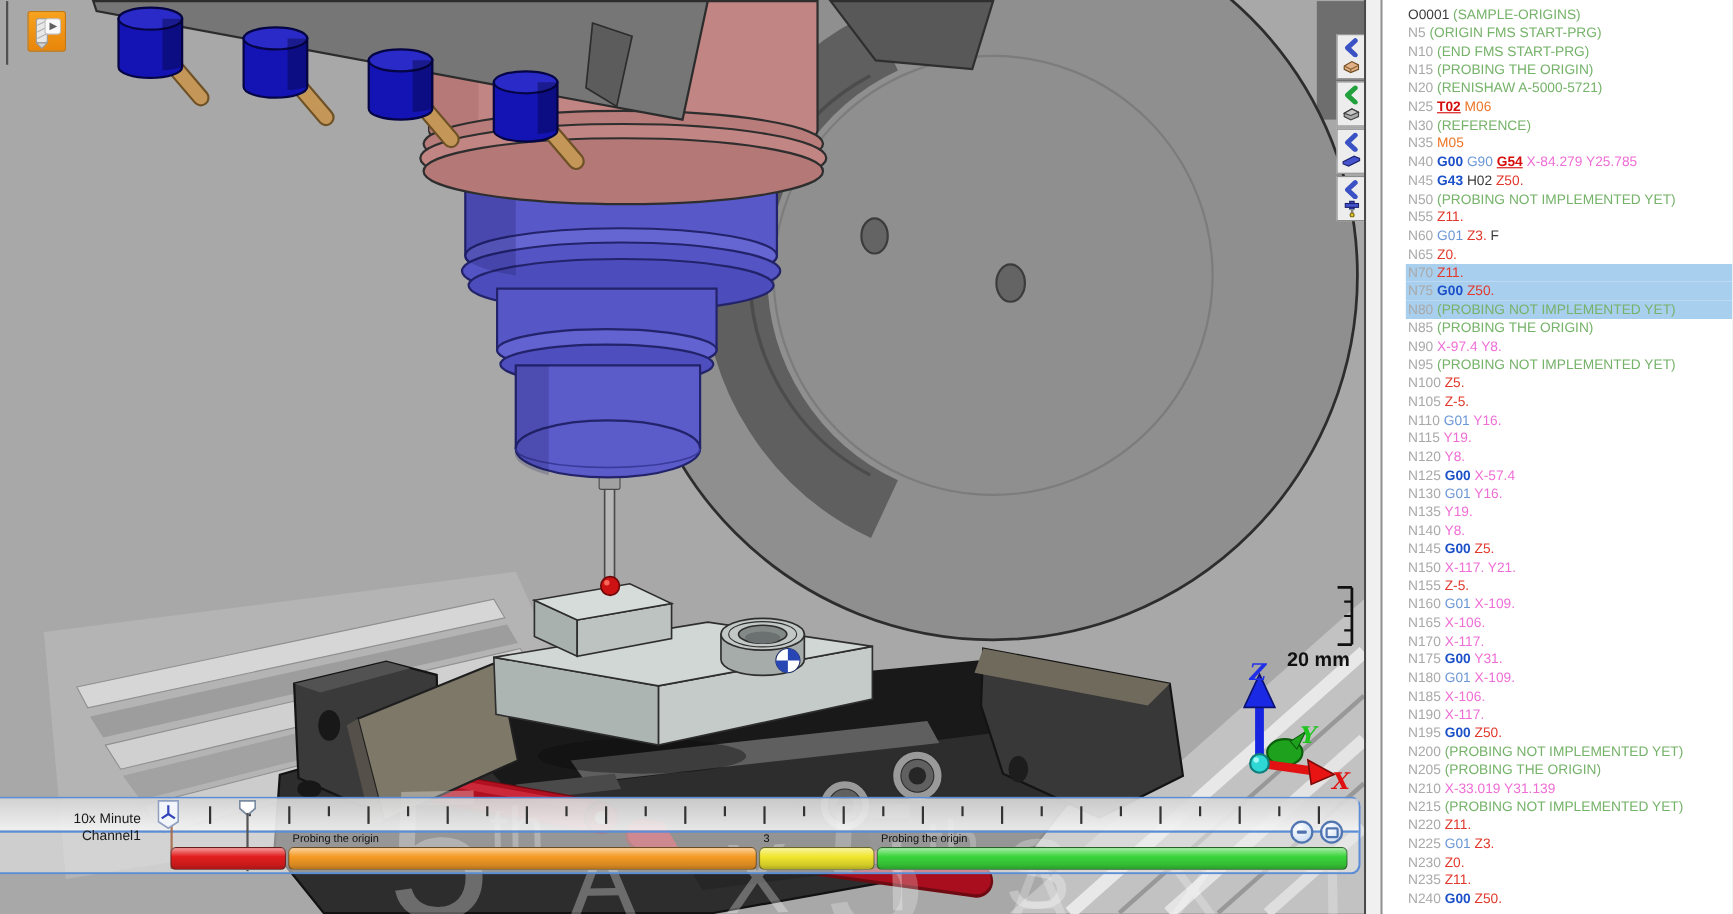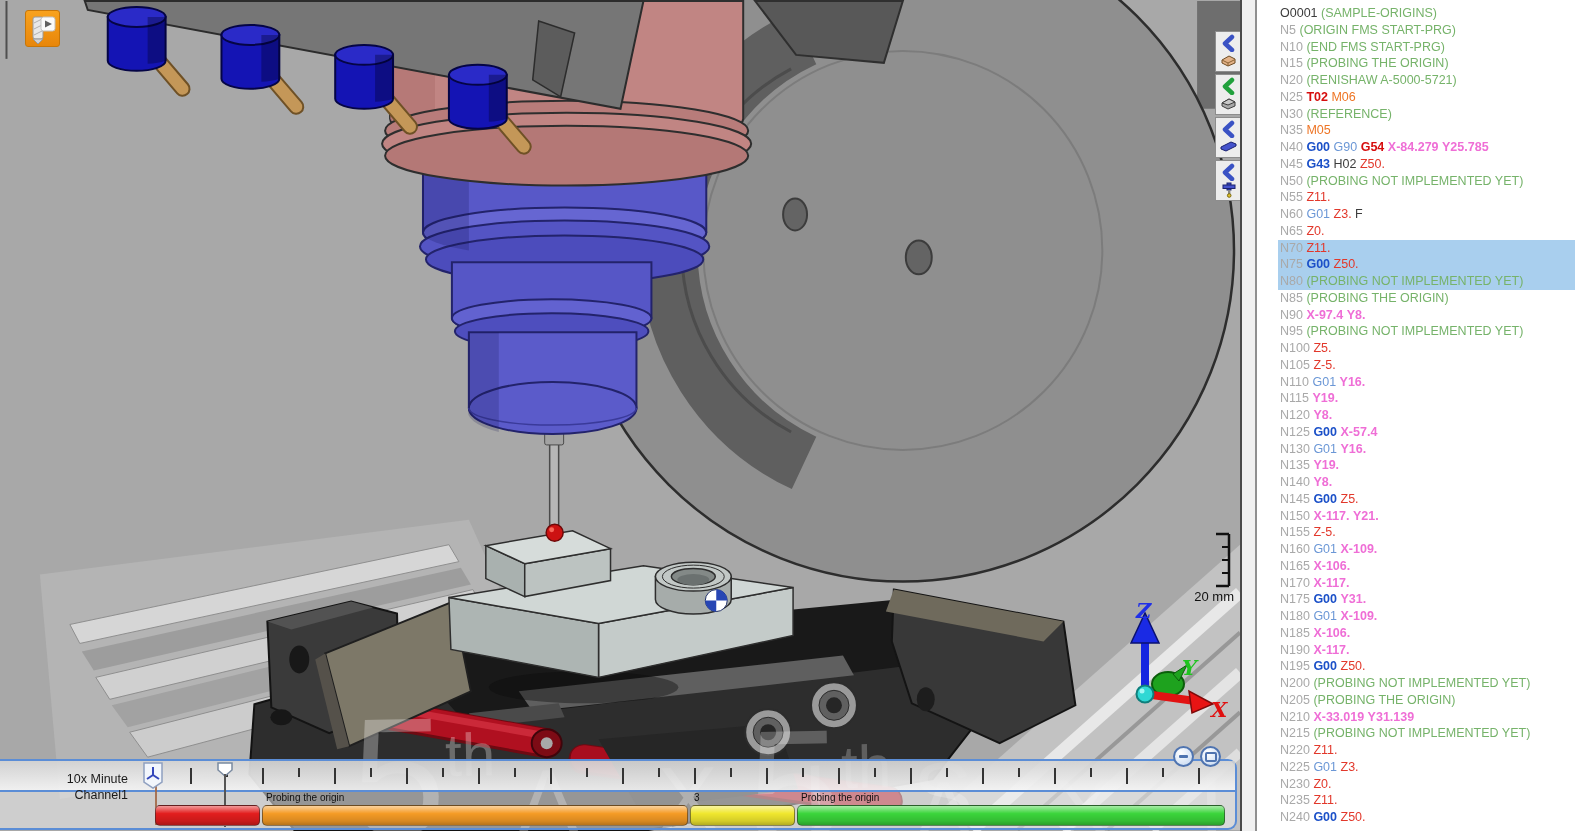--- a/index.html
+++ b/index.html
@@ -22,30 +22,30 @@
             background:linear-gradient(180deg,#f8a21e,#e8860a);border:1px solid #c87607;
             border-radius:3px;cursor:pointer;}
   
   .side-toolbar{position:absolute;left:1215px;top:31px;width:27px;z-index:12;}
   .tb-group{width:25px;height:39px;margin-bottom:2px;background:#ededed;
             border:1px solid #8d8d8d;display:flex;flex-direction:column;
             align-items:center;justify-content:center;cursor:pointer;}
   
   .scale-svg{position:absolute;left:1211px;top:531px;z-index:6;}
   .scale-label{position:absolute;left:1170px;top:589px;width:64px;z-index:6;
-               text-align:right;font-size:13px;font-weight:normal;color:#111;}
+               font-size:18px;font-weight:bold;color:#111;}
   
   .axis-svg{position:absolute;left:1095px;top:597px;z-index:6;}
   .ax{position:absolute;z-index:7;font-family:"DejaVu Serif",serif;
       font-style:italic;font-weight:bold;font-size:21px;}
   .axz{left:1136px;top:598px;color:#2030e8;}
   .axy{left:1182px;top:655px;color:#1fc41f;}
   .axx{left:1211px;top:697px;color:#e01010;}
   
-  .timeline{position:absolute;left:0;top:759px;width:1237px;height:71px;z-index:10;
+  .timeline{position:absolute;left:0;top:724px;width:1237px;height:71px;z-index:10;
             box-sizing:border-box;border:2px solid var(--c-accent_blue);border-left:none;
             border-radius:0 9px 9px 0;background:rgba(236,236,236,0.55);}
   .tl-ruler{position:absolute;left:0;top:0;width:100%;height:29px;
             border-bottom:2px solid var(--c-accent_blue);
             background:linear-gradient(180deg,rgba(210,210,210,.85),rgba(246,246,246,.85));}
   .tick{position:absolute;top:7px;width:1.5px;background:#333;}
   .tick{height:16px;} .tick.short{height:9px;}
   .tl-origin-line{position:absolute;left:155px;top:2px;width:2px;height:62px;
                   background:rgba(160,100,65,.85);}
   .tl-flag{position:absolute;left:143px;top:1px;cursor:pointer;}
@@ -71,23 +71,23 @@
   .gutter{position:absolute;left:1242px;top:0;width:13px;height:831px;background:#f0f0f0;
           border-right:2px solid #8f8f8f;cursor:col-resize;}
   .code-panel{position:absolute;left:1257px;top:0;width:318px;height:831px;background:#fff;
               padding-top:5px;box-sizing:border-box;font-size:12.5px;overflow:hidden;cursor:text;}
   .code-line{height:16.75px;line-height:16.75px;white-space:nowrap;margin-left:21px;padding-left:2px;}
   .code-line.hl{background:var(--c-hl);}
   .tok-ln{color:var(--c-ln);}
   .tok-c{color:var(--c-comment);}
   .tok-gb{color:var(--c-gcode_bold);font-weight:bold;}
   .tok-g{color:var(--c-gcode);}
-  .tok-rb{color:var(--c-mcode_red);font-weight:bold;}
+  .tok-rb{color:var(--c-mcode_red);font-weight:bold;text-decoration:underline;}
   .tok-o{color:var(--c-mcode_orange);}
-  .tok-xy{color:var(--c-coord_xy);font-weight:bold;}
+  .tok-xy{color:var(--c-coord_xy);}
   .tok-z{color:var(--c-coord_z);}
   .tok-k{color:var(--c-plain);}
 </style>
 </head>
 <body>
 
 <div class="app">
   <div class="viewport">
 
     <svg class="scene" width="1240" height="831" viewBox="0 0 1243 831">

